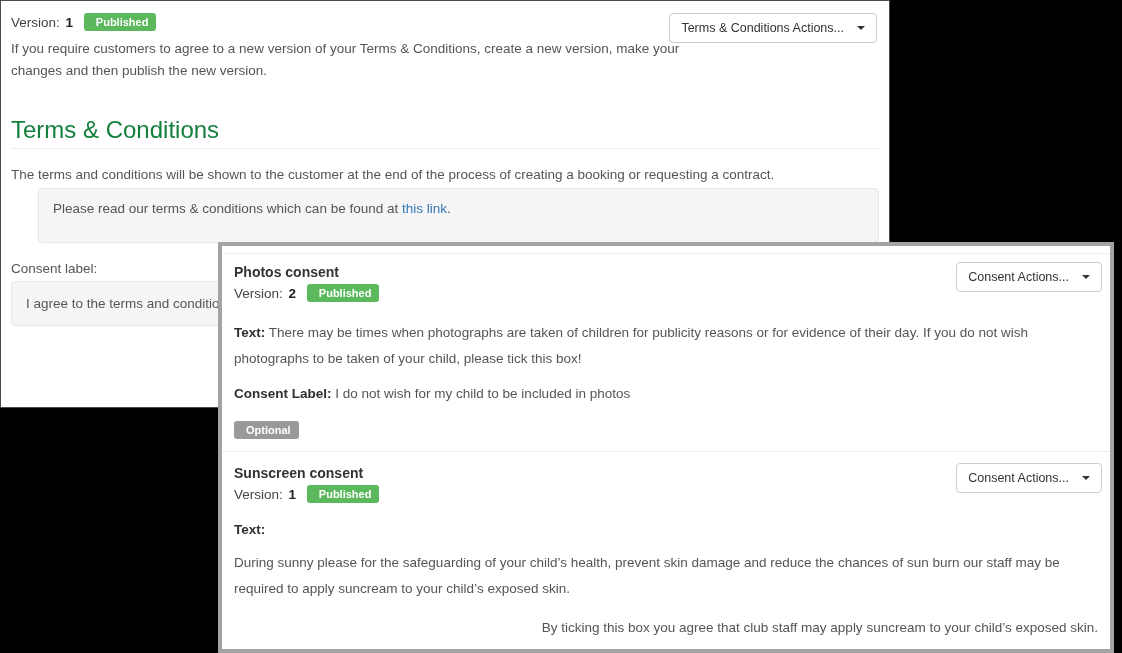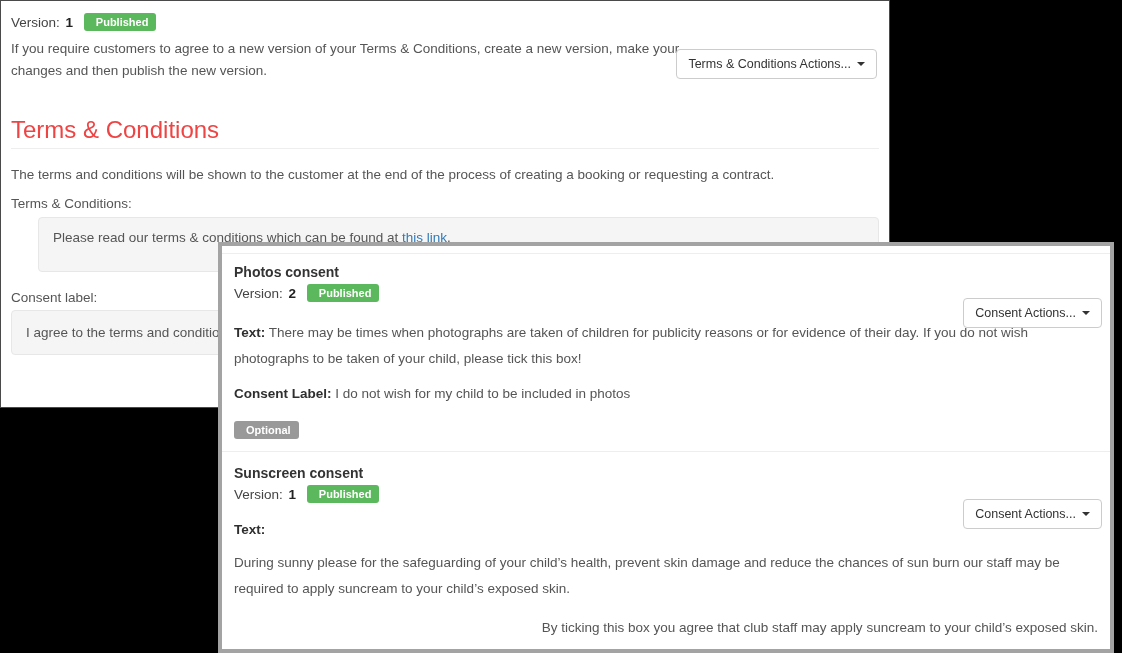--- a/index.html
+++ b/index.html
@@ -25,33 +25,33 @@
   .badge{
     display:inline-block;color:#fff;font-size:11px;font-weight:700;
     padding:3px 8px 3px 12px;border-radius:3px;line-height:1.1;
     vertical-align:1px;margin-left:5px;
   }
   .badge-green{background:#5cb85c;}
   .badge-gray{background:#999;margin-left:0;}
   .intro-text{margin:7px 0 0 0;max-width:695px;line-height:1.6;color:#555;}
   .btn{
     position:absolute;
-    display:inline-flex;align-items:center;gap:6px;
+    display:inline-flex;align-items:center;gap:13px;
     background:#fff;border:1px solid #ccc;border-radius:4px;
     color:#333;font-size:12.5px;padding:7px 11px;
-    font-family:"Liberation Sans", sans-serif;cursor:pointer;white-space:nowrap;margin-top:36px;
+    font-family:"Liberation Sans", sans-serif;cursor:pointer;white-space:nowrap;
   }
   .caret{
     width:0;height:0;display:inline-block;
     border-left:4px solid transparent;border-right:4px solid transparent;
     border-top:4px solid #333;
   }
   #tc-actions-btn{top:12px;right:12px;}
   .page-heading{
-    font-size:24px;font-weight:400;color:#ef4444;
+    font-size:24px;font-weight:400;color:#15803d;
     margin:36px 0 0 0;line-height:1.05;
     padding-bottom:6px;border-bottom:1px solid #eee;
   }
   .section-desc{margin:18px 0 0 0;color:#555;}
   .field-label{margin:14px 0 0 0;color:#555;}
   .well{
     background:#f5f5f5;border:1px solid #e7e7e7;border-radius:4px;
     margin-top:6px;color:#555;
   }
   .well-terms{padding:12px 14px 26px 14px;margin-left:27px;}
@@ -96,21 +96,20 @@
     <span>Terms &amp; Conditions Actions...</span>
     <span class="caret"></span>
   </button>
 
   <p class="intro-text">If you require customers to agree to a new version of your Terms &amp; Conditions, create a new version, make your changes and then publish the new version.</p>
 
   <h1 class="page-heading">Terms &amp; Conditions</h1>
 
   <p class="section-desc">The terms and conditions will be shown to the customer at the end of the process of creating a booking or requesting a contract.</p>
 
-  <p class="field-label">Terms &amp; Conditions:</p>
 
   <div class="well well-terms">
     <span>Please read our terms &amp; conditions which can be found at </span><a class="link">this link</a><span>.</span>
   </div>
 
   <p class="field-label" style="margin-top:18px;">Consent label:</p>
 
   <div class="well well-consent">
     <span>I agree to the terms and conditions</span>
   </div>

